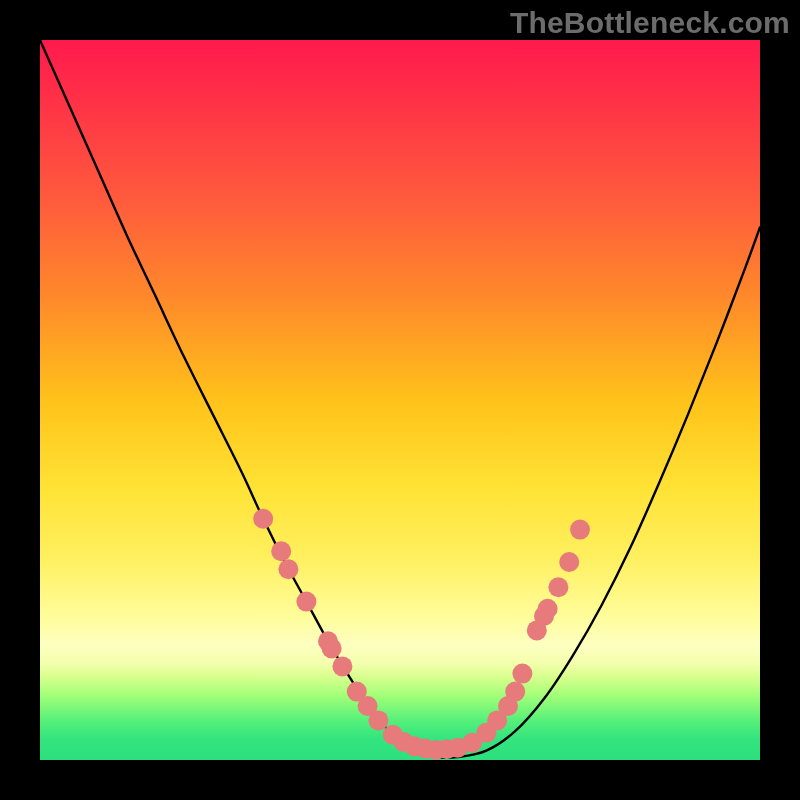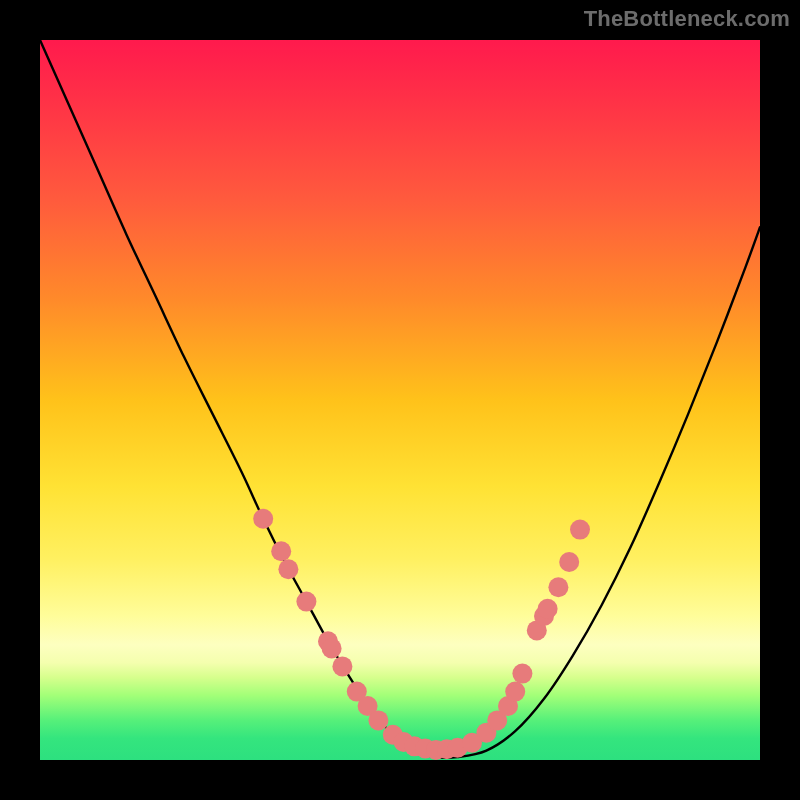--- a/index.html
+++ b/index.html
@@ -40,21 +40,21 @@
       #56f07a 94.5%,
       #34e57e 97%,
       #2de07f 100%
     );
   }
   .watermark {
     position: absolute;
     top: 6px;
     right: 10px;
     font-family: Arial, Helvetica, sans-serif;
-    font-size: 22px;
+    font-size: 30px;
     font-weight: 600;
     color: #6c6c6c;
     letter-spacing: 0.2px;
     user-select: none;
   }
   svg { display: block; }
 </style>
 </head>
 <body>
 

